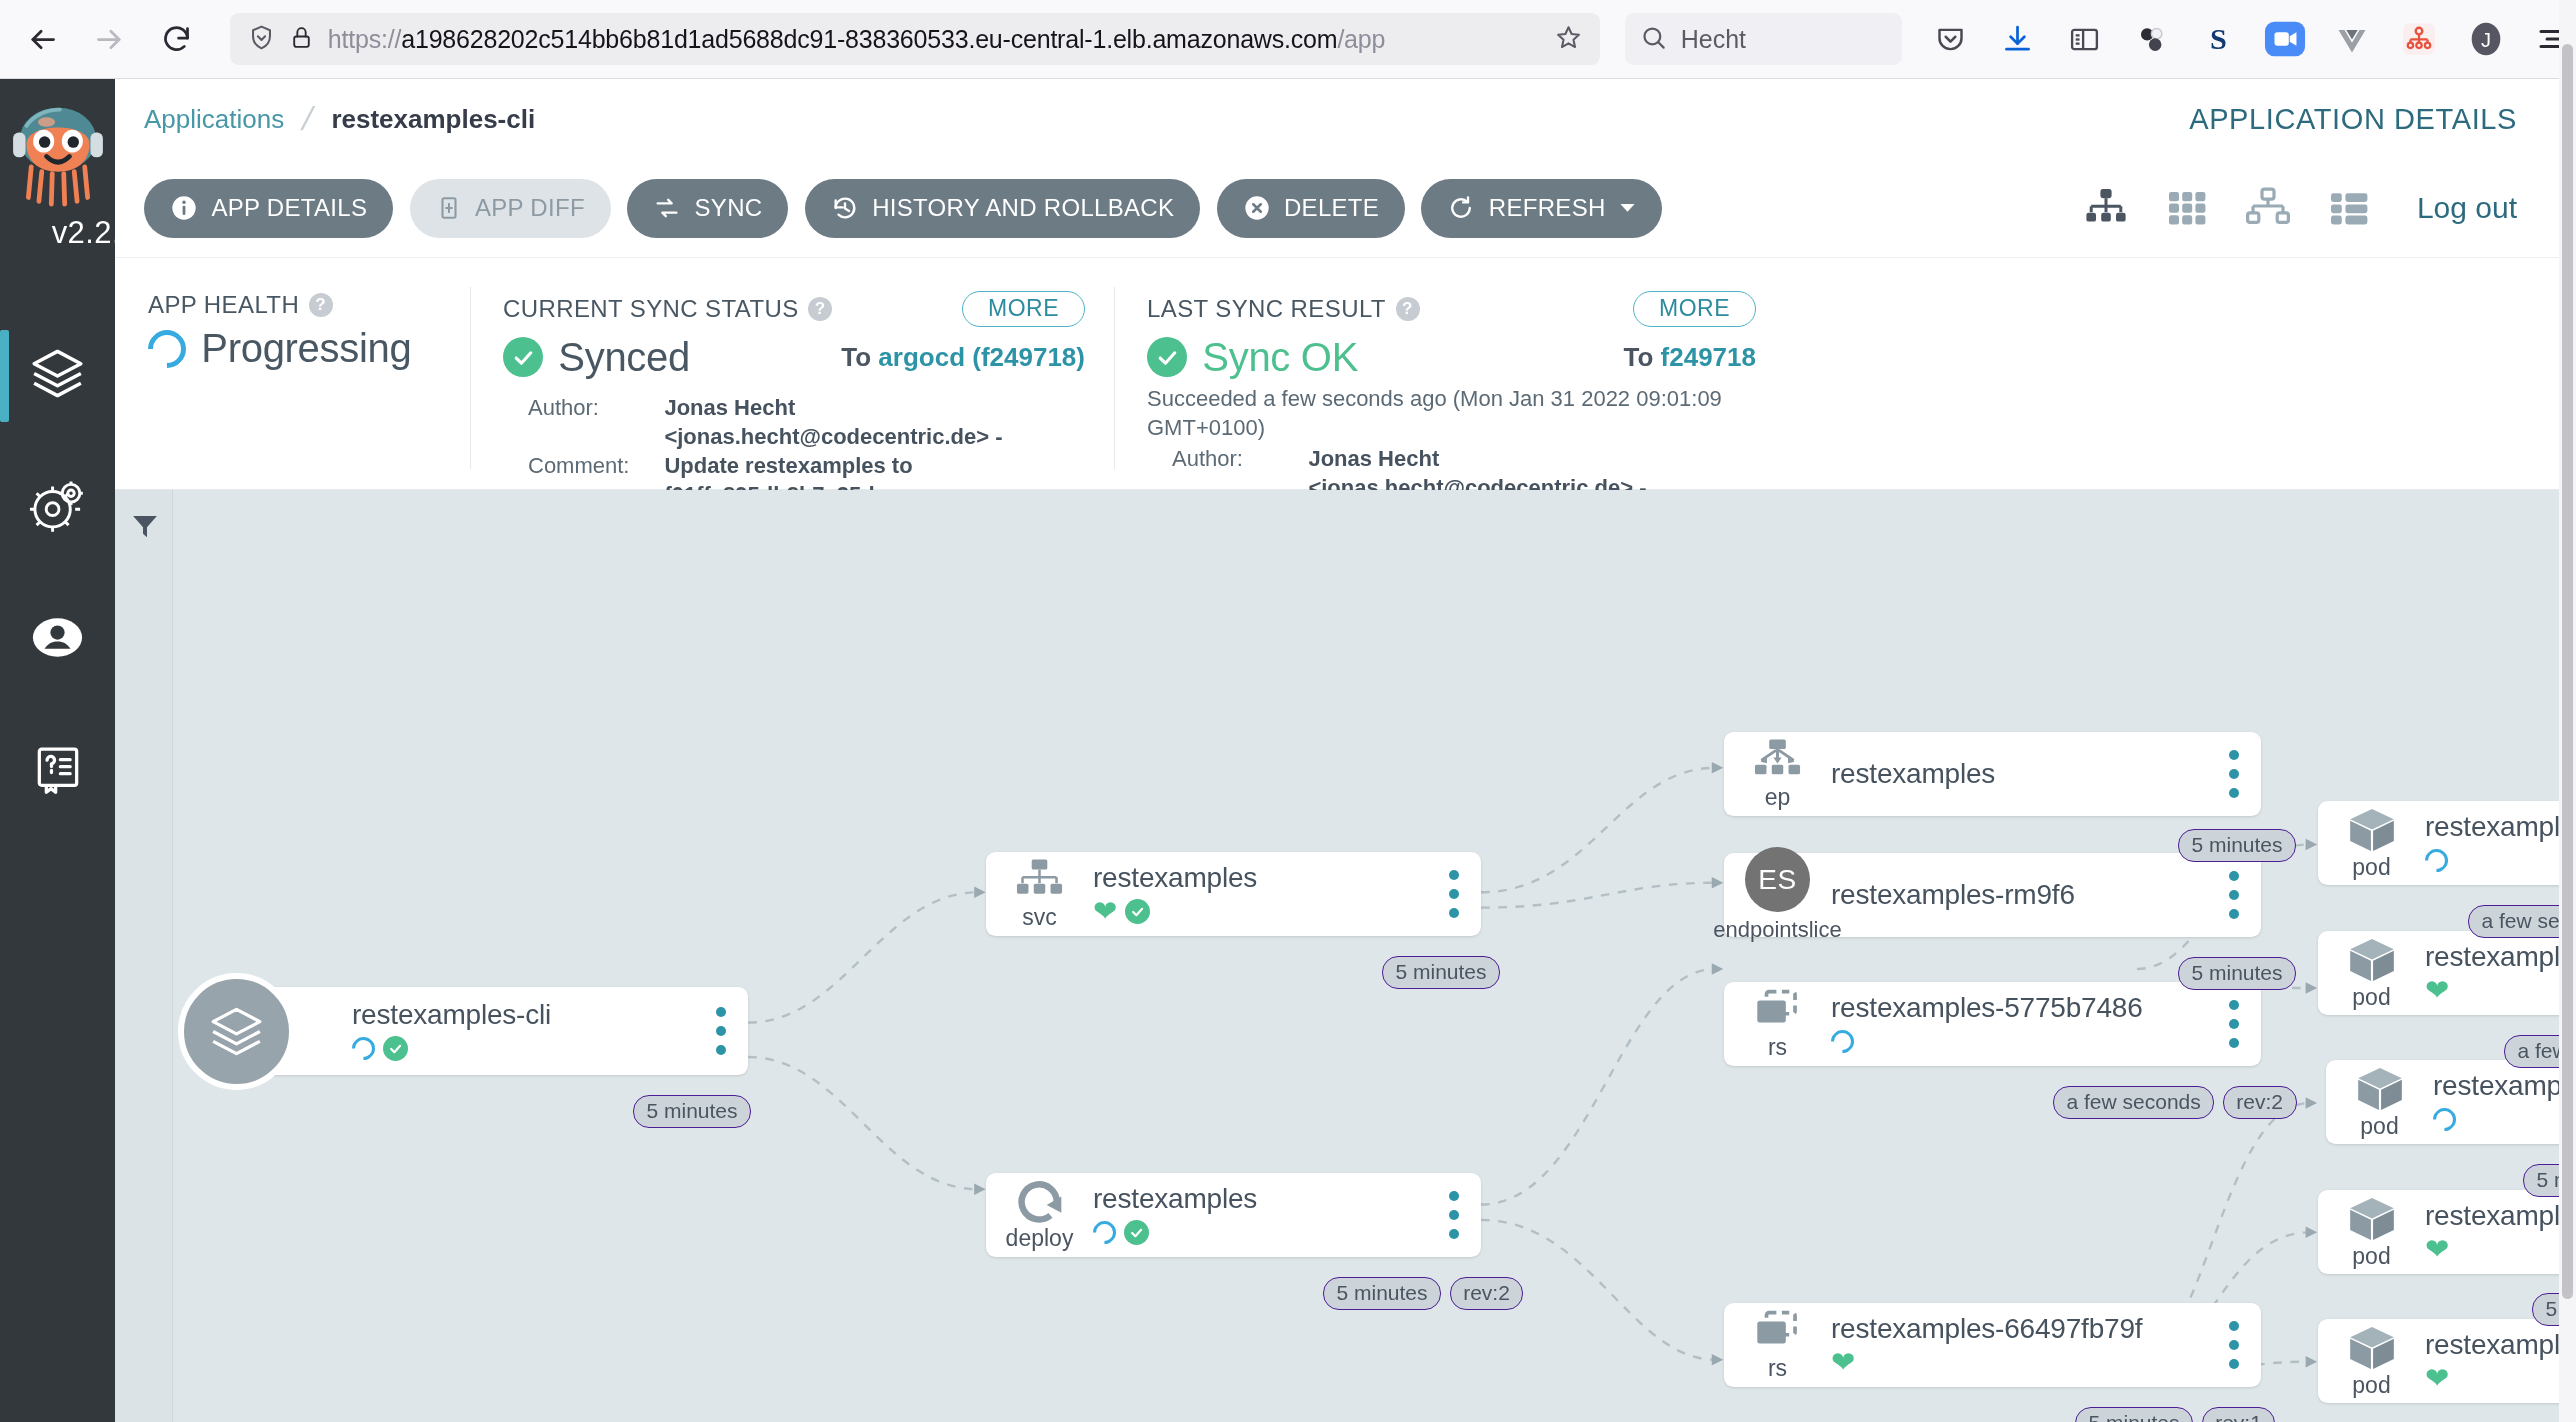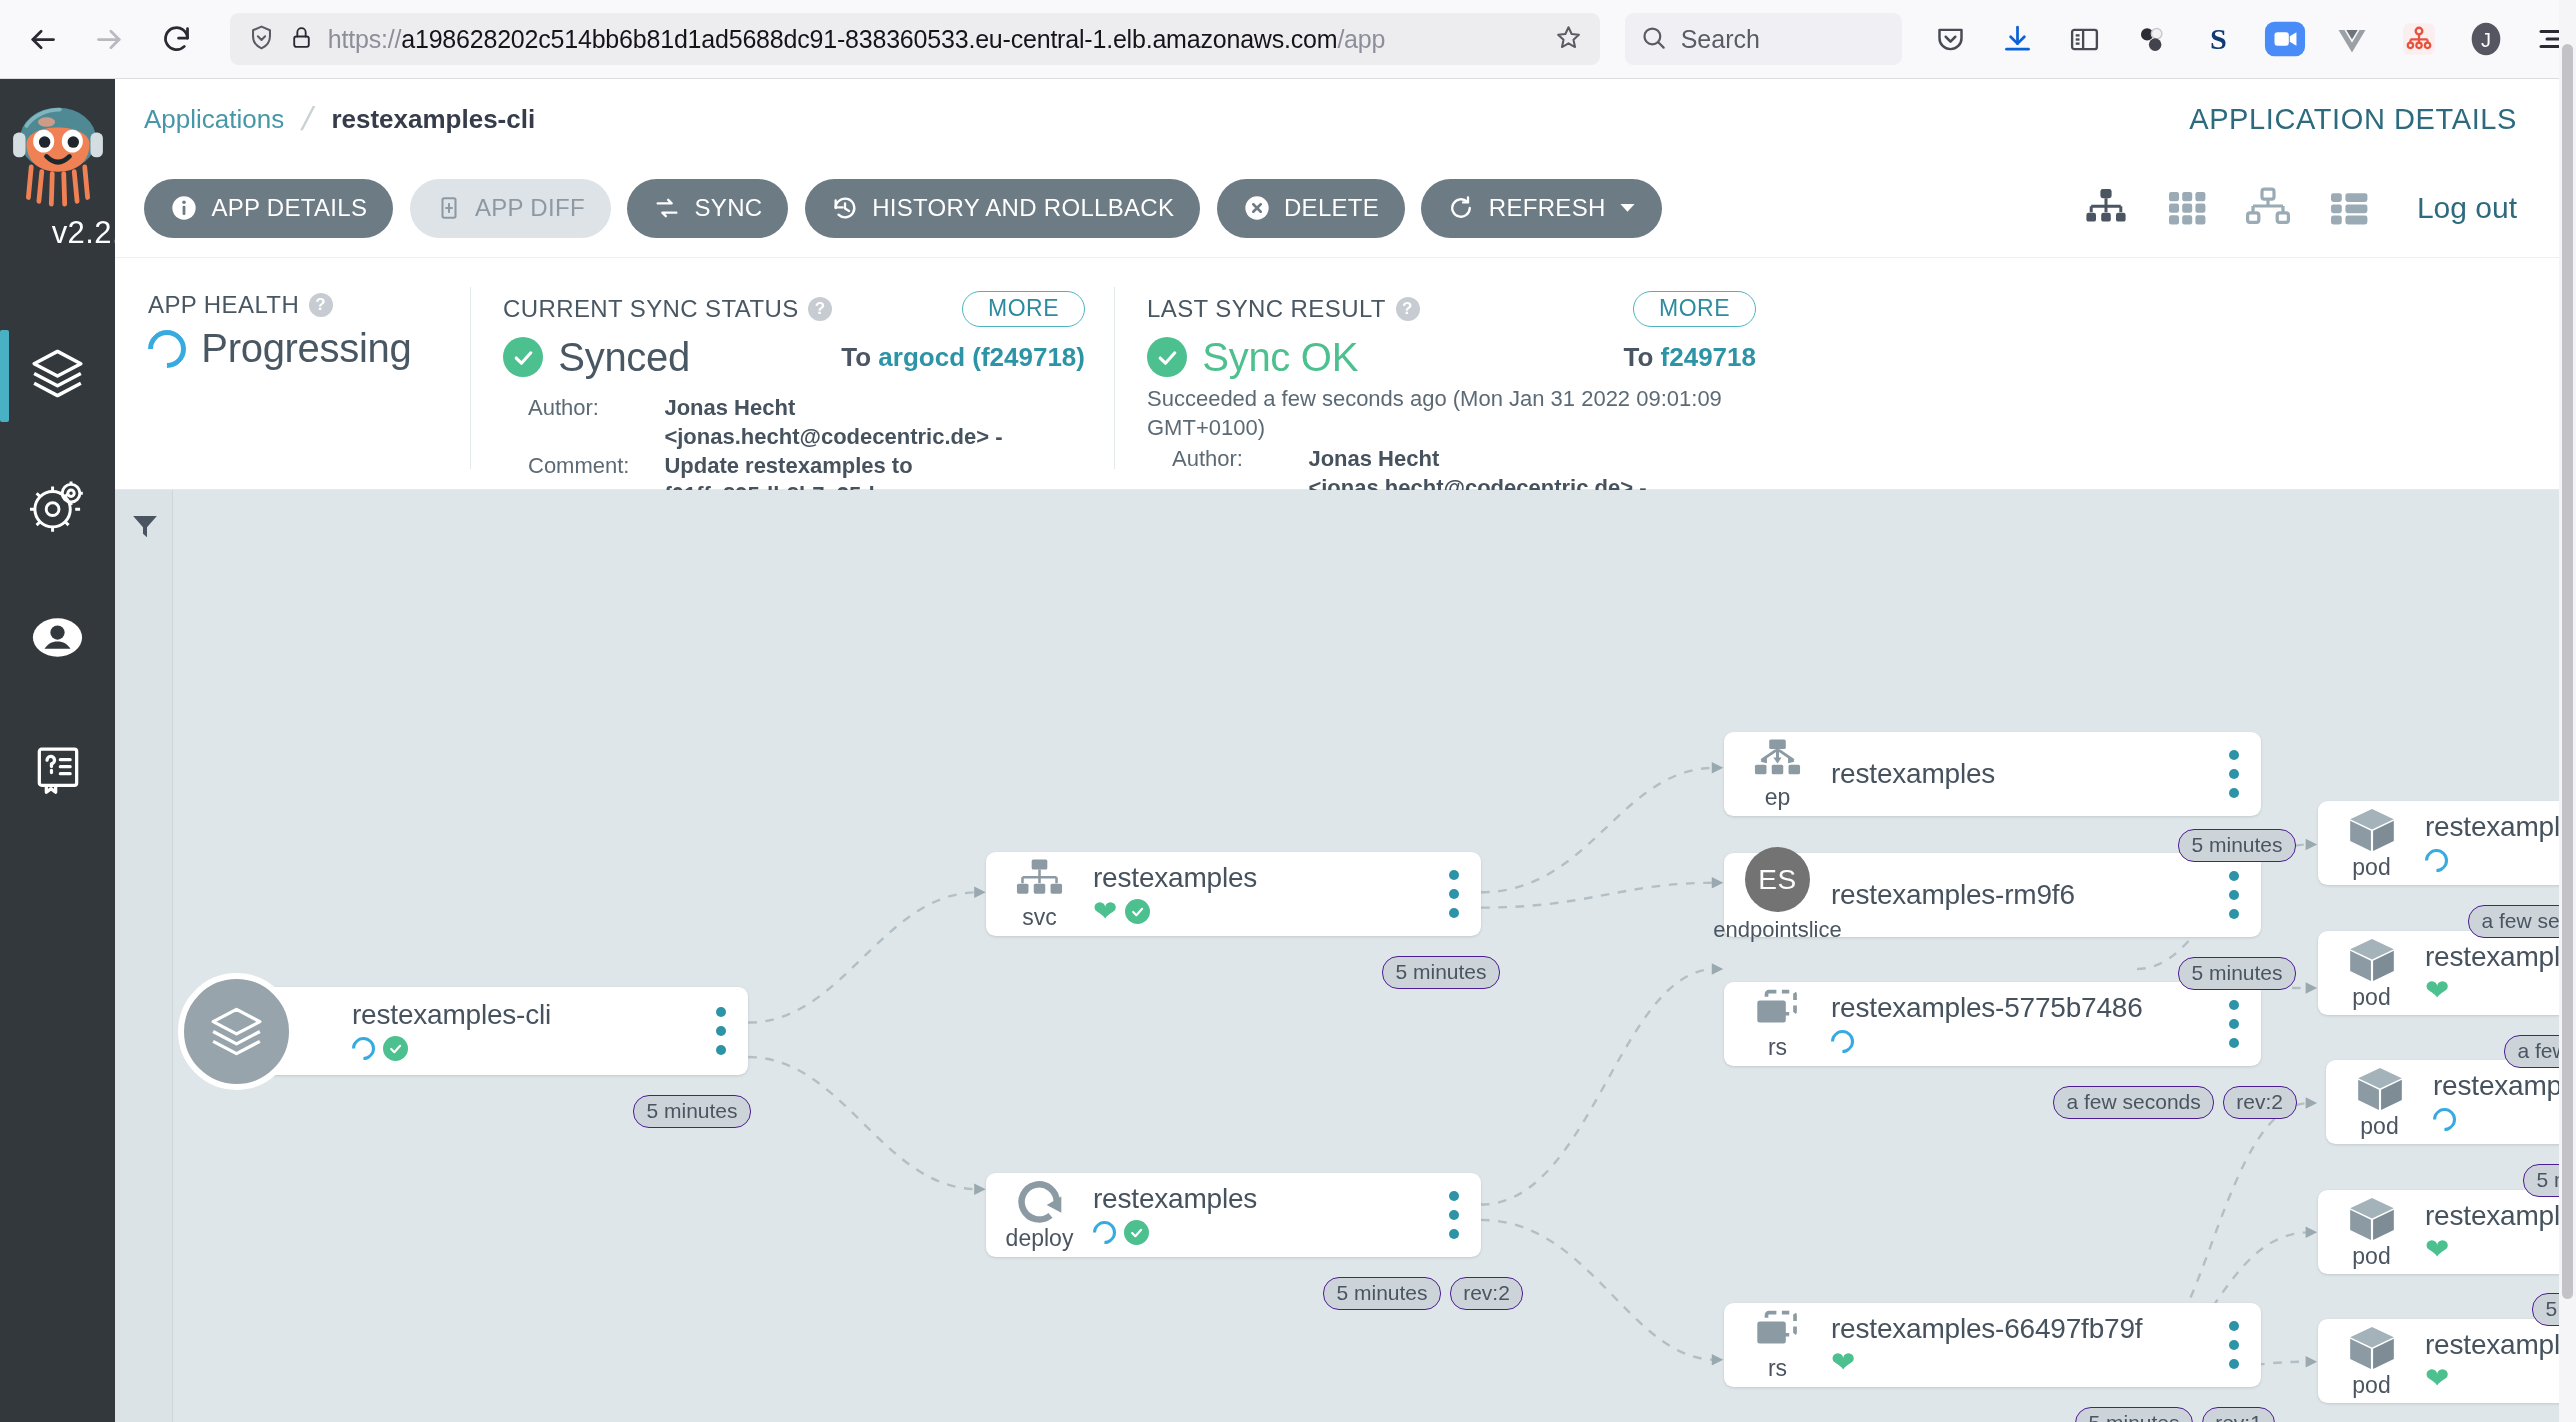--- a/index.html
+++ b/index.html
@@ -347,21 +347,21 @@
     </span>
   </div>
 
   <div class="searchbar">
     <span>
       <svg width="27" height="27" viewBox="0 0 24 24" fill="none" stroke="#5b5b66" stroke-width="2" stroke-linecap="round">
           <circle cx="11" cy="11" r="7"></circle>
           <line x1="16.5" y1="16.5" x2="21" y2="21"></line>
         </svg>
     </span>
-    <span class="sr-ph">Search</span>
+    <span class="sr-ph">Hecht</span>
   </div>
 
   <div class="ext-icons">
     <div class="ext-ico">
       <svg width="33" height="33" viewBox="0 0 24 24" fill="none" stroke="#4a4a55" stroke-width="1.8" stroke-linecap="round" stroke-linejoin="round">
           <path d="M4 5h16v6a8 8 0 0 1-16 0z"></path>
           <polyline points="8.5 10 12 13.5 15.5 10"></polyline>
         </svg>
     </div>
     <div class="ext-ico">

